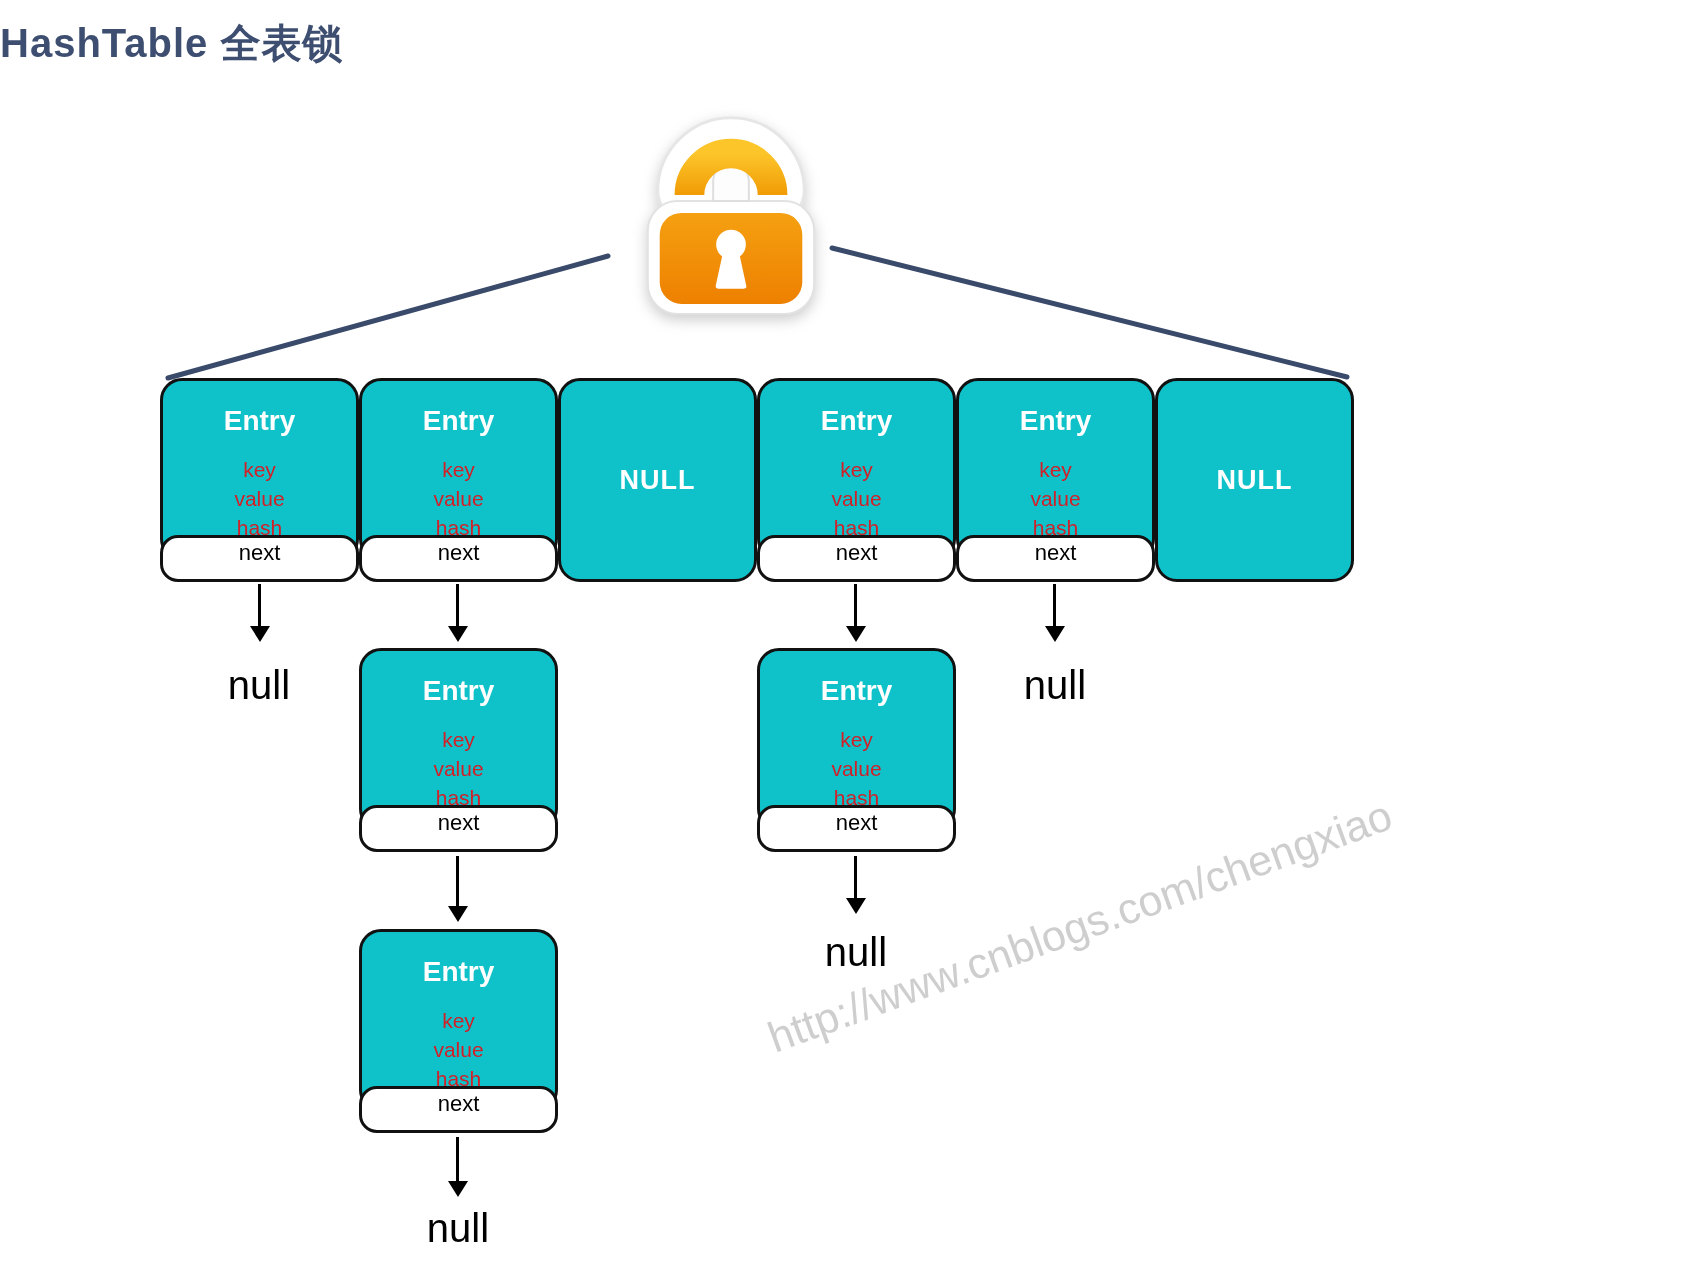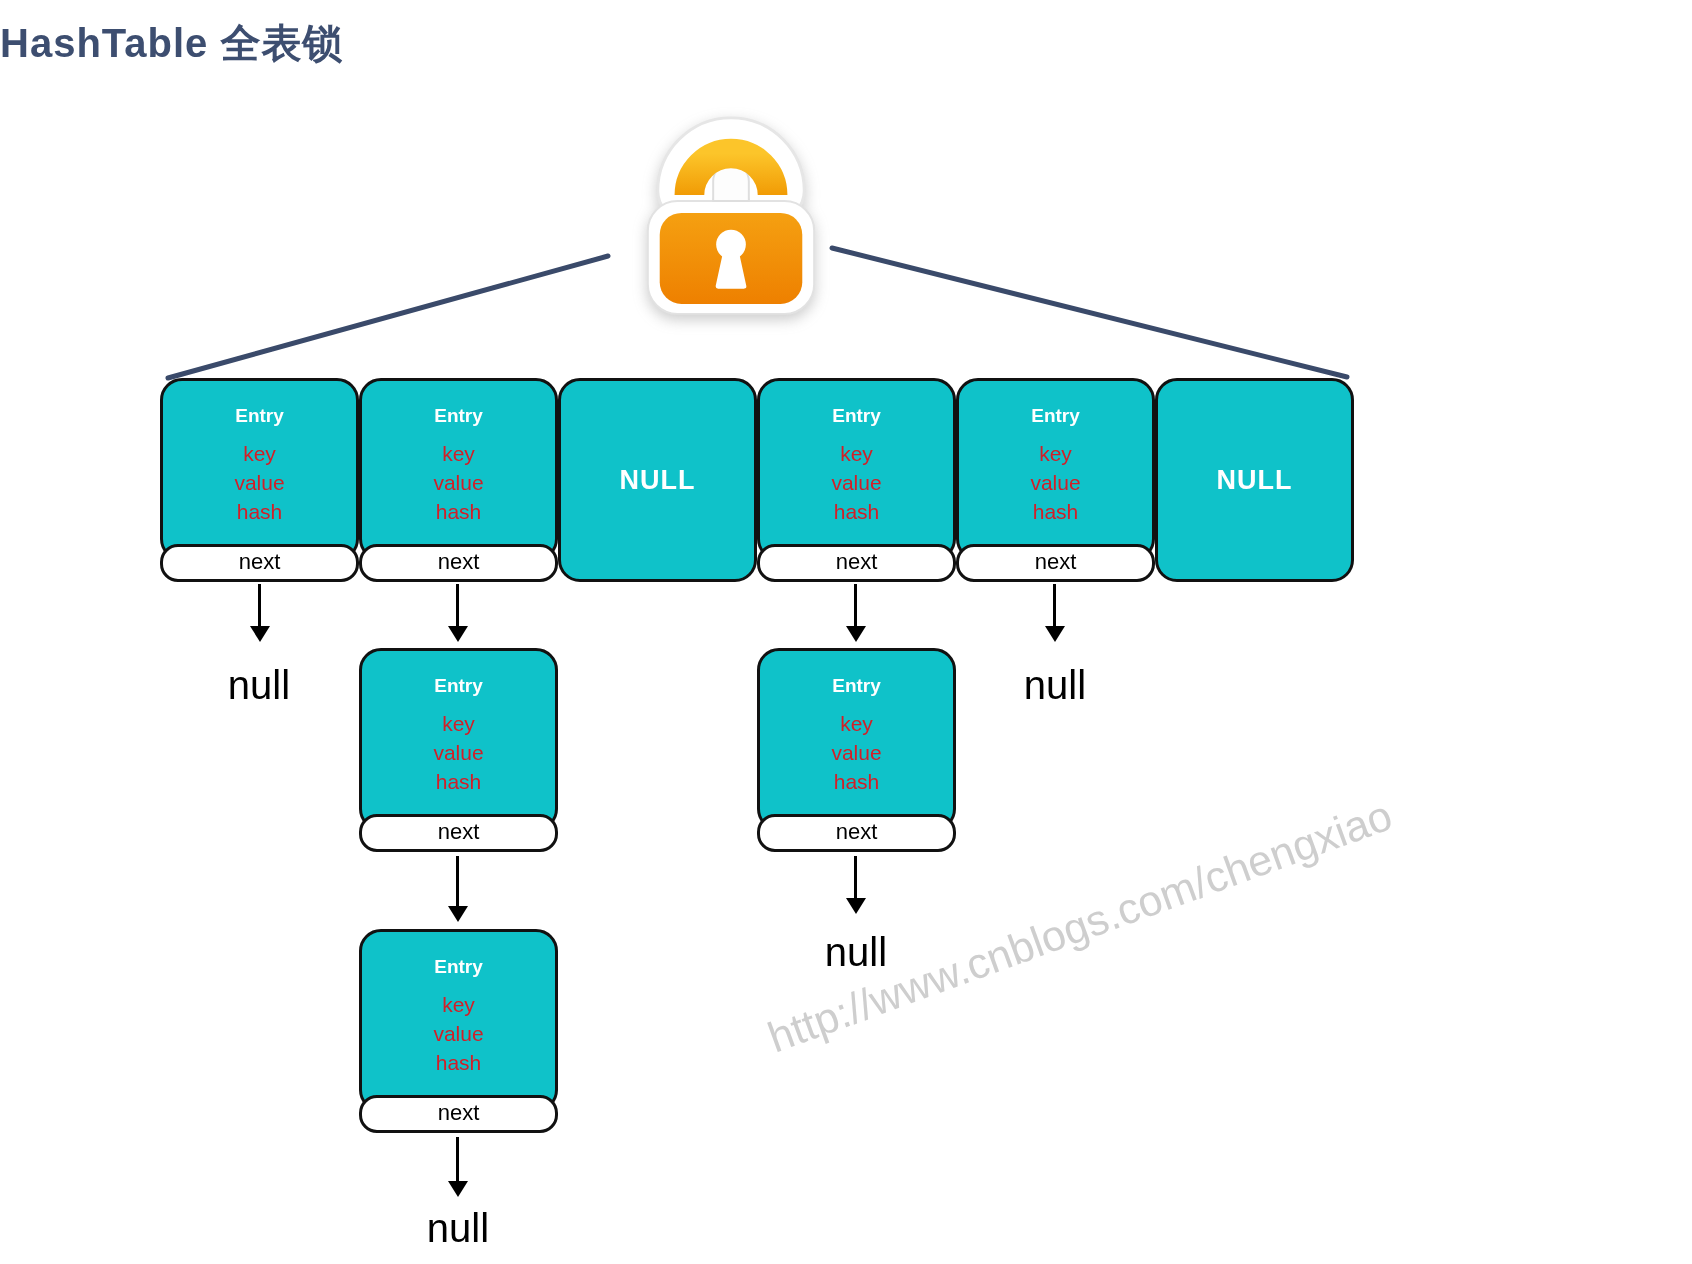--- a/index.html
+++ b/index.html
@@ -27,29 +27,29 @@
 
   
   .cell { width:199px; height:204px; z-index:3; }
   .teal-box {
     position:absolute; left:0; right:0; top:0; height:183px;
     background:#0fc2c9; border:3px solid #111111; border-radius:22px;
   }
   .teal-box.full { height:204px; display:flex; align-items:center; justify-content:center; }
   .entry-title {
     margin-top:24px; text-align:center;
-    font-size:19px; font-weight:bold; color:#ffffff;
-  }
-  .entry-fields { margin-top:12px; text-align:center; }
+    font-size:28px; font-weight:bold; color:#ffffff;
+  }
+  .entry-fields { margin-top:18px; text-align:center; }
   .entry-field { font-size:21px; line-height:29px; color:#d21f28; }
   .null-upper {
     font-size:27px; font-weight:bold; color:#ffffff; letter-spacing:1px;
   }
   .next-pill {
-    position:absolute; left:0; right:0; bottom:0; height:38px;
+    position:absolute; left:0; right:0; bottom:0; height:47px;
     background:#ffffff; border:3px solid #111111; border-radius:18px;
     text-align:center; font-size:22px; line-height:29px; color:#000000; z-index:4;
   }
 
   
   .arrow { width:3px; background:#000000; z-index:3; }
   .arrow::after {
     content:""; position:absolute; left:50%; bottom:-16px;
     transform:translateX(-50%);
     width:0; height:0;

